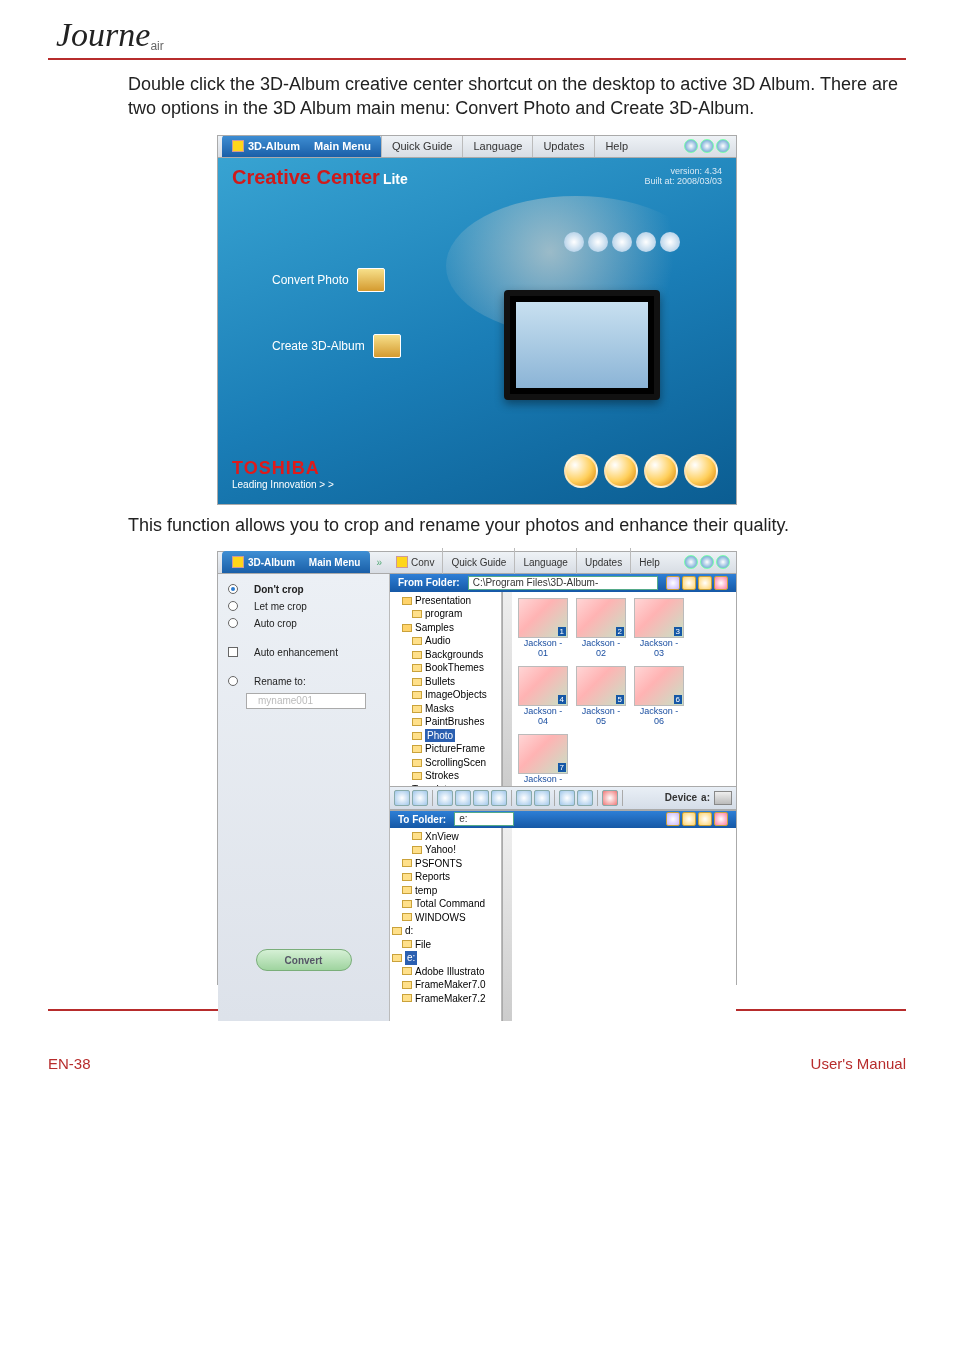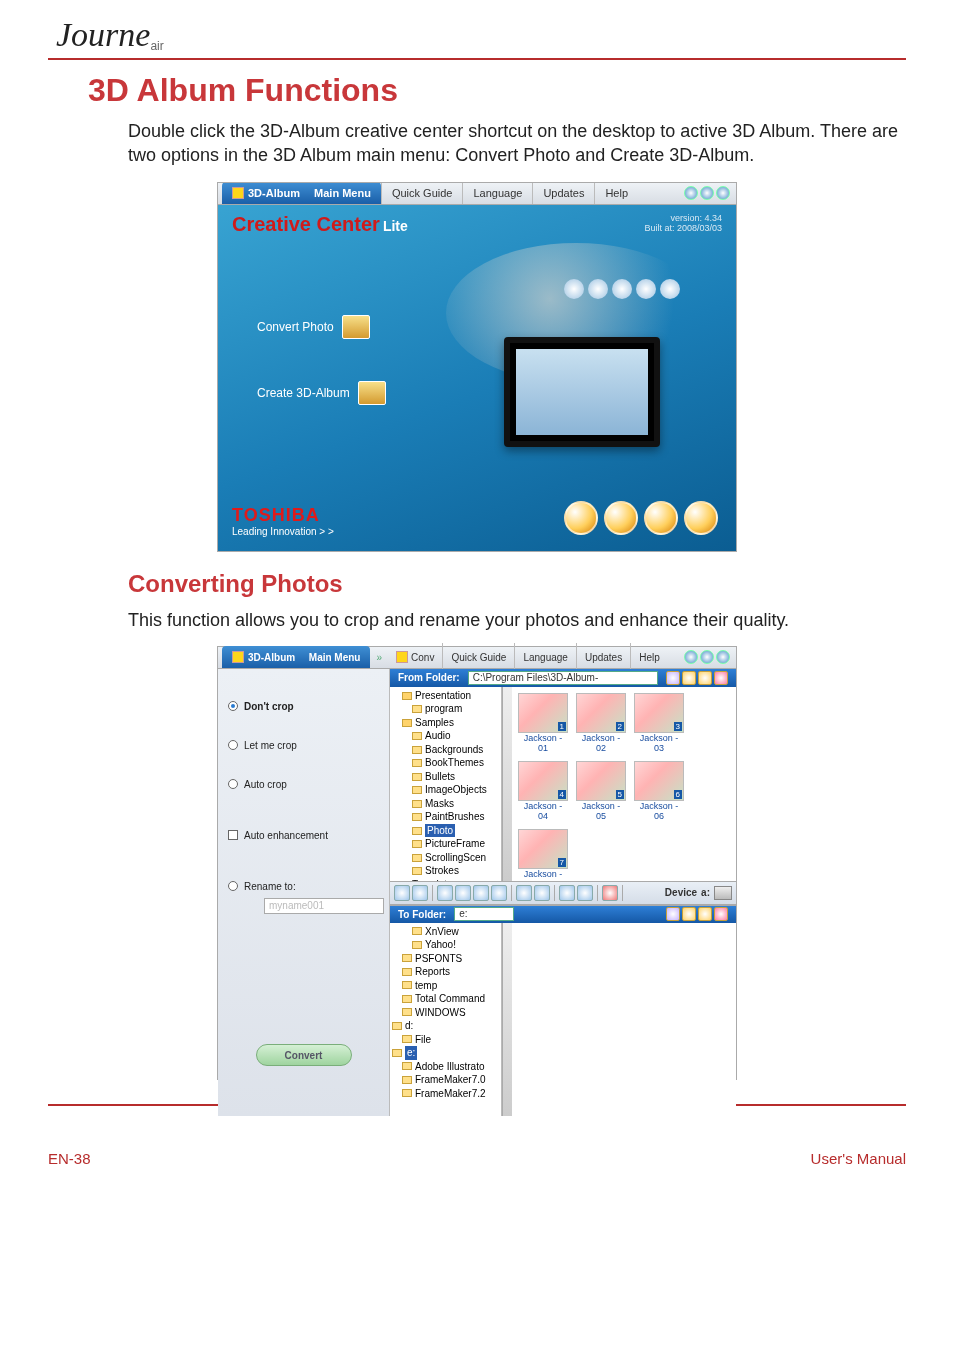--- a/index.html
+++ b/index.html
@@ -54,21 +54,21 @@
     margin-left:4px;
   }
   .shot1 .tab-left .appicon { width:12px;height:12px;background:#ffd61a;border:1px solid #c99; display:inline-block;}
   .shot1 .tab { padding:0 10px; color:#333; height:22px; display:flex; align-items:center; border-left:1px solid #bbb;}
   .shot1 .winctl { margin-left:auto; display:flex; gap:2px; padding-right:6px;}
   .shot1 .winctl span { width:14px;height:14px;border-radius:50%; background:radial-gradient(#fff,#7fb0d9 70%); display:inline-block; border:1px solid #7fa;}
   .shot1 .brand-bar { display:flex; justify-content:space-between; padding:8px 14px 0 14px; color:#fff;}
   .shot1 .brand-bar .bigred { color:#d01a1a; font-weight:bold; font-size:20px; }
   .shot1 .brand-bar .lite { color:#fff; font-size:14px; font-weight:bold;text-align:center; }
   .shot1 .brand-bar .ver { font-size:9px; text-align:right; color:#d8e9f4;margin-left:20px;}
-  .shot1 .opt { position:absolute; left:39px; color:#fff; display:flex; align-items:center; gap:8px; font-size:12px;}
+  .shot1 .opt { position:absolute; left:54px; color:#fff; display:flex; align-items:center; gap:8px; font-size:12px;}
   .shot1 .opt .thumb { width:28px;height:24px; background:linear-gradient(#f7e08a,#d49a2f); border:1px solid #fff; border-radius:2px;}
   .shot1 .opt.cp { top:132px; }
   .shot1 .opt.ca { top:198px; }
   .shot1 .toshiba { position:absolute; left:14px; bottom:14px; }
   .shot1 .toshiba .t1 { color:#e01a1a; font-weight:bold; font-size:18px; letter-spacing:1px;}
   .shot1 .toshiba .t2 { color:#fff; font-size:10px;}
   .shot1 .bubbles { position:absolute; right:18px; bottom:16px; display:flex; gap:6px;}
   .shot1 .bubbles span { width:34px;height:34px;border-radius:50%; background:radial-gradient(circle at 30% 30%, #fff, #ffcf5b 55%, #d47a00); display:inline-block; border:2px solid rgba(255,255,255,0.6);}
   .shot1 .smallbubbles{position:absolute; right:56px; top:96px; display:flex; gap:4px;}
   .shot1 .smallbubbles span{width:20px;height:20px;border-radius:50%;background:radial-gradient(#fff,#9cc2e1);}
@@ -98,26 +98,26 @@
   .shot2 .chev { padding:0 6px; color:#5a7;}
   .shot2 .tabmini { padding:0 8px; color:#333; height:29px; display:flex; align-items:center; border-left:1px solid #bbb;}
   .shot2 .winctl2 { margin-left:auto; display:flex; gap:2px; padding-right:6px;}
   .shot2 .winctl2 span{width:14px;height:14px;border-radius:50%;background:radial-gradient(#fff,#7fb0d9 70%);border:1px solid #7fa;}
   .shot2 .body2 { flex:1; display:flex; }
   .shot2 .leftpanel {
     width:172px; background:linear-gradient(#ecf0f5,#dde2ea);
     border-right:1px solid #bbb; padding:10px 10px;
     display:flex; flex-direction:column; gap:6px;
   }
-  .shot2 .radio-row { display:flex; align-items:center; gap:6px; color:#222; font-weight:bold;margin-top:22px;}
+  .shot2 .radio-row { display:flex; align-items:center; gap:16px; color:#222; font-weight:bold;}
   .shot2 .radio-row.norm{font-weight:normal;}
   .shot2 .r { width:10px;height:10px;border:1px solid #666;border-radius:50%;background:#fff;display:inline-block;}
   .shot2 .r.on::after{content:"";display:block;width:4px;height:4px;background:#2a7bd0;border-radius:50%;margin:2px;}
   .shot2 .cb { width:10px;height:10px;border:1px solid #666;background:#fff;display:inline-block;}
-  .shot2 .renameinput { width:120px;height:16px;border:1px solid #aaa;background:#fff;color:#bbb;padding:0 4px;margin-left:36px;font-size:10px;}
+  .shot2 .renameinput { width:120px;height:16px;border:1px solid #aaa;background:#fff;color:#bbb;padding:0 11px;margin-left:18px;font-size:10px;}
   .shot2 .convertbtn { margin-top:auto; margin-bottom:40px; align-self:center; width:96px;height:22px; background:linear-gradient(#d5f0d5,#9fd49f); border:1px solid #7aae7a; border-radius:11px; color:#556; display:flex;align-items:center;justify-content:center; font-weight:bold;}
   .shot2 .rightpanel { flex:1; display:flex; flex-direction:column; }
   .shot2 .bandhdr { background:linear-gradient(#2e7fd6,#1558a6); color:#fff; font-weight:bold; padding:2px 8px; display:flex; align-items:center; gap:8px; height:18px;}
   .shot2 .bandhdr .path { background:#fff;color:#333;font-weight:normal;flex:1; padding:0 4px; height:14px; overflow:hidden; border:1px solid #5a8;}
   .shot2 .hdricons { display:flex; gap:2px;}
   .shot2 .hdricons span { width:14px;height:14px; background:radial-gradient(#fff,#ffd36b); border:1px solid #c7a13a; border-radius:2px;}
   .shot2 .hdricons span.heart{background:radial-gradient(#fff,#ff7da3);}
   .shot2 .hdricons span.wand{background:radial-gradient(#fff,#c7b4ff);}
   .shot2 .split { flex:1; display:flex; min-height:0;}
   .shot2 .tree { width:112px; background:#fff; border-right:1px solid #bbb; overflow:hidden; padding:2px 2px; line-height:1.35;}
@@ -144,21 +144,20 @@
 </style>
 </head>
 <body>
 
 <div class="page">
   <div class="logo">
     <span>Journe</span><sub>air</sub>
   </div>
   <hr class="hr-top">
 
-  <h1 class="section">3D Album Functions</h1>
   <p class="body">Double click the 3D-Album creative center shortcut on the desktop to active 3D Album. There are two options in the 3D Album main menu: Convert Photo and Create 3D-Album.</p>
 
   <div class="figure-wrap">
     <div class="shot1">
       <div class="tabs">
         <div class="tab-left">
           <span class="appicon"></span>
           <span>3D-Album</span>&nbsp;&nbsp;
           <span>Main Menu</span>
         </div>
@@ -205,21 +204,20 @@
       </div>
       <div class="bubbles">
         <span></span>
         <span></span>
         <span></span>
         <span></span>
       </div>
     </div>
   </div>
 
-  <h2 class="subsection">Converting Photos</h2>
   <p class="body">This function allows you to crop and rename your photos and enhance their quality.</p>
 
   <div class="figure-wrap">
     <div class="shot2">
       <div class="tabs2">
         <div class="tab-left2">
           <span class="appicon2"></span>
           <span>3D-Album</span>&nbsp;&nbsp;
           <span>Main Menu</span>
         </div>

